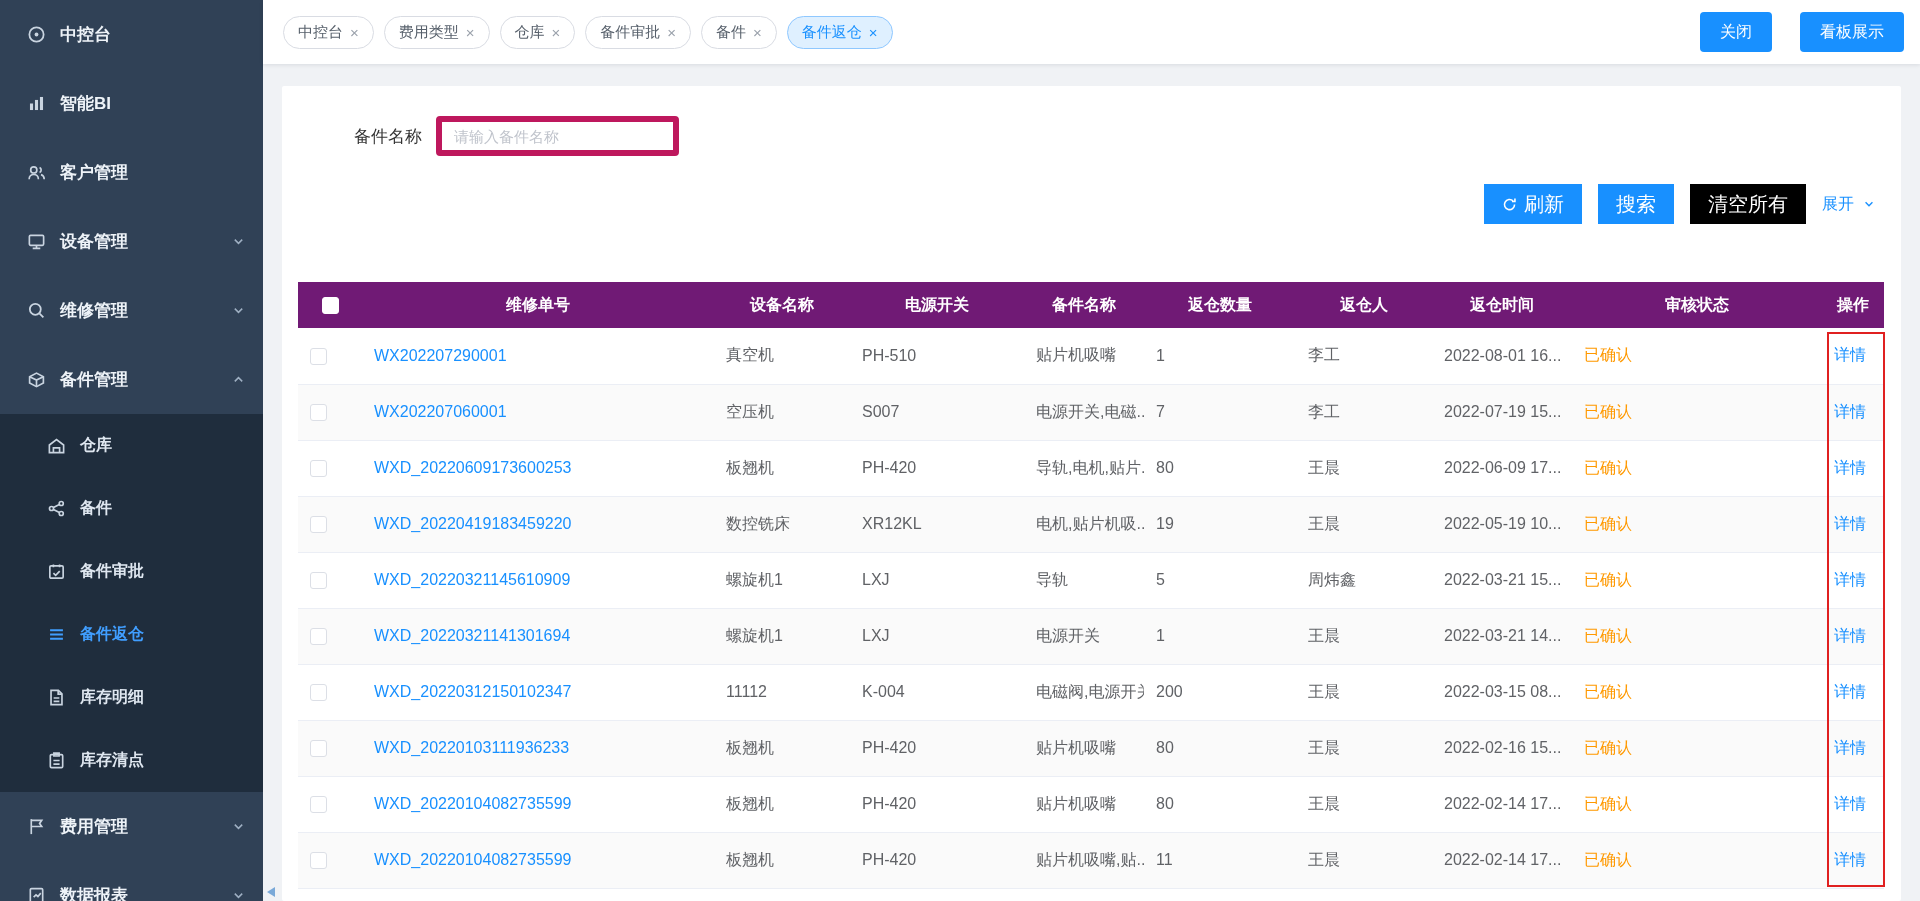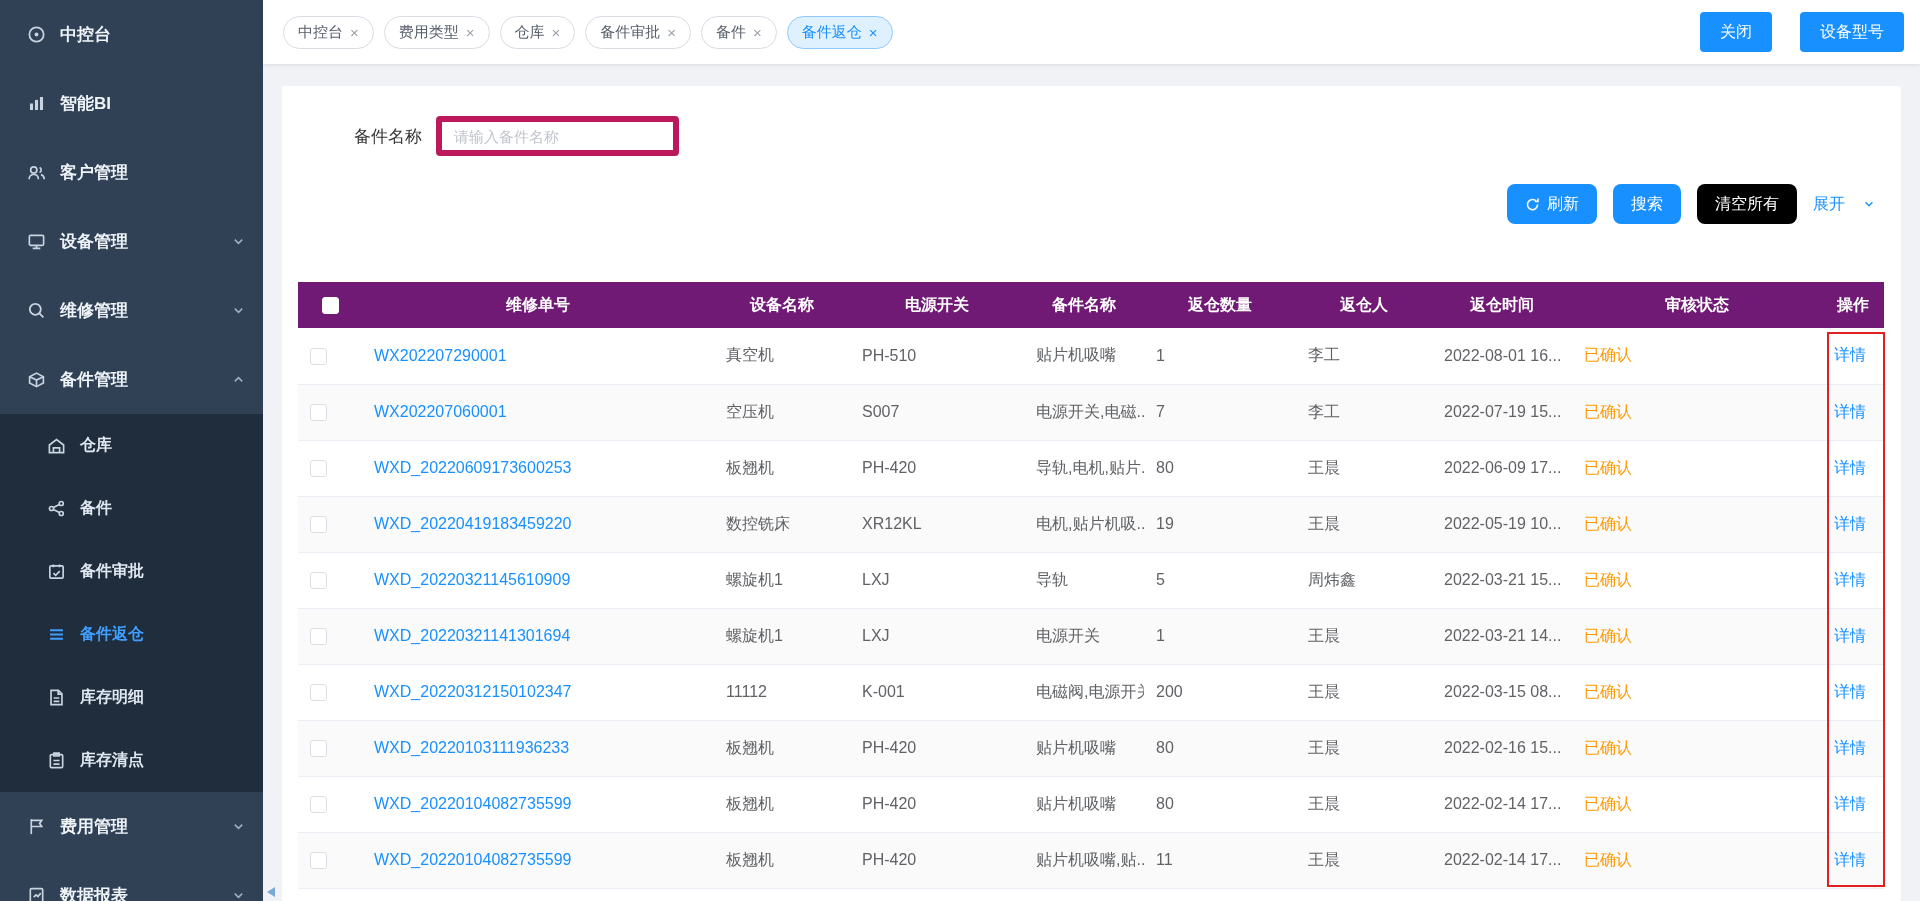--- a/index.html
+++ b/index.html
@@ -32,24 +32,24 @@
 
   .content { flex: 1; padding: 22px 19px 0 19px; overflow: hidden; }
   .card { background: #fff; height: 100%; border-radius: 2px; padding-top: 30px; }
 
   .search-row { display: flex; align-items: center; gap: 14px; padding-left: 72px; height: 40px; }
   .search-label { font-size: 17px; color: #333; white-space: nowrap; }
   .search-input { width: 243px; height: 40px; border: 6px solid #be185d; border-radius: 4px; padding: 0 12px; font-size: 15px; color: #606266; font-family: inherit; outline: none; }
   .search-input::placeholder { color: #c0c4cc; }
 
   .toolbar { display: flex; justify-content: flex-end; align-items: center; gap: 16px; padding: 28px 26px 0 0; }
-  .btn { height: 40px; border: none; border-radius: 8px; font-size: 16px; padding: 0 18px; cursor: pointer; font-family: inherit; display: inline-flex; align-items: center; gap: 7px; }
+  .btn { height: 40px; border: none; border-radius: 0; font-size: 20px; padding: 0 18px; cursor: pointer; font-family: inherit; display: inline-flex; align-items: center; gap: 7px; }
   .btn.blue { background: #1890ff; color: #fff; }
   .btn.salmon { background: #000000; color: #fff; }
-  .expand-link { color: #1890ff; font-size: 16px; display: inline-flex; align-items: center; gap: 18px; cursor: pointer; }
+  .expand-link { color: #1890ff; font-size: 16px; display: inline-flex; align-items: center; gap: 9px; cursor: pointer; }
 
   .table-wrap { margin: 58px 16px 0 16px; position: relative; }
   table { border-collapse: collapse; table-layout: fixed; width: 1586px; }
   thead th { background: #701a75; color: #fff; font-size: 16px; font-weight: bold; text-align: center; height: 46px; padding: 0 12px; white-space: nowrap; overflow: hidden; }
   tbody td { height: 56px; padding: 0 12px; font-size: 16px; color: #606266; border-bottom: 1px solid #ebeef5; white-space: nowrap; overflow: hidden; }
   tbody tr:nth-child(even) { background: #fafafa; }
   .link { color: #1890ff; cursor: pointer; text-decoration: none; }
   .status-confirmed { color: #ff9900; }
   .checkbox { width: 17px; height: 17px; border: 1px solid #dcdfe6; border-radius: 3px; background: #fff; display: inline-block; vertical-align: middle; cursor: pointer; }
   thead .checkbox { border-color: #fff; }
@@ -263,21 +263,21 @@
     <span class="chip-close">×</span>
   </div>
 
   <div class="chip active">
     <span class="chip-label">备件返仓</span>
     <span class="chip-close">×</span>
   </div>
 </div>
       <div class="topbar-actions">
         <button class="btn-primary">关闭</button>
-        <button class="btn-primary">设备型号</button>
+        <button class="btn-primary">看板展示</button>
       </div>
     </header>
 
     <div class="content">
       <div class="card">
 
         <div class="search-row">
           <span class="search-label">备件名称</span>
           <input class="search-input" type="text" placeholder="请输入备件名称" style="">
         </div>
@@ -408,21 +408,21 @@
     <td>王晨</td>
     <td>2022-03-21 14...</td>
     <td><span class="status-confirmed">已确认</span></td>
     <td><a class="link">详情</a></td>
   </tr>
 
   <tr class="table-row">
     <td><span class="checkbox"></span></td>
     <td><a class="link">WXD_20220312150102347</a></td>
     <td>11112</td>
-    <td>K-001</td>
+    <td>K-004</td>
     <td>电磁阀,电源开关</td>
     <td>200</td>
     <td>王晨</td>
     <td>2022-03-15 08...</td>
     <td><span class="status-confirmed">已确认</span></td>
     <td><a class="link">详情</a></td>
   </tr>
 
   <tr class="table-row">
     <td><span class="checkbox"></span></td>

